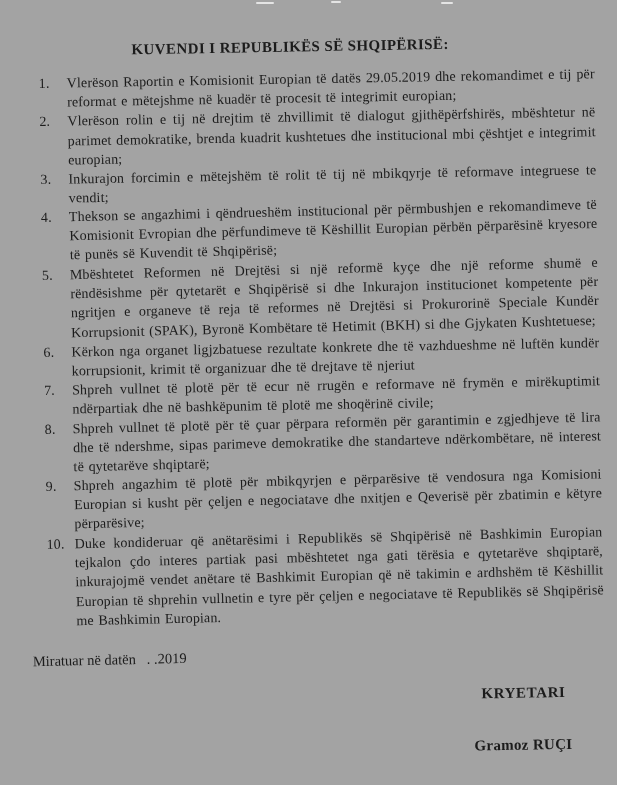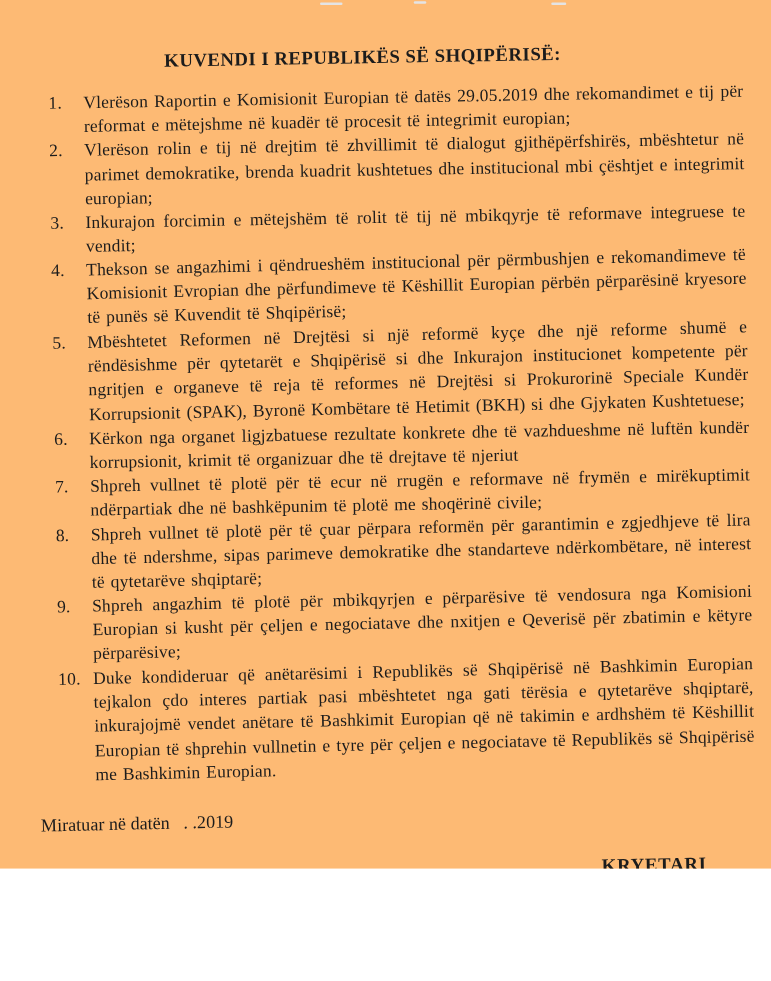--- a/index.html
+++ b/index.html
@@ -3,22 +3,22 @@
 <meta charset="utf-8">
 <style>
   html, body {
     margin: 0;
     padding: 0;
     background: #ffffff;
   }
   .page {
     position: relative;
     width: 617px;
-    height: 695px;
-    background: #fdba74;
+    height: 785px;
+    background: #a3a3a3;
     overflow: hidden;
     font-family: "Liberation Serif", "DejaVu Serif", serif;
     color: #1c1c1c;
   }
   .scan-artifacts { position: absolute; top: 0; left: 0; width: 100%; height: 6px; }
   .scan-artifacts i {
     position: absolute; display: block; height: 2px; background: #e4e4e4; border-radius: 1px;
   }
   .scan-artifacts i:nth-child(1) { left: 256px; top: 2px; width: 18px; }
   .scan-artifacts i:nth-child(2) { left: 331px; top: 1px; width: 10px; }

